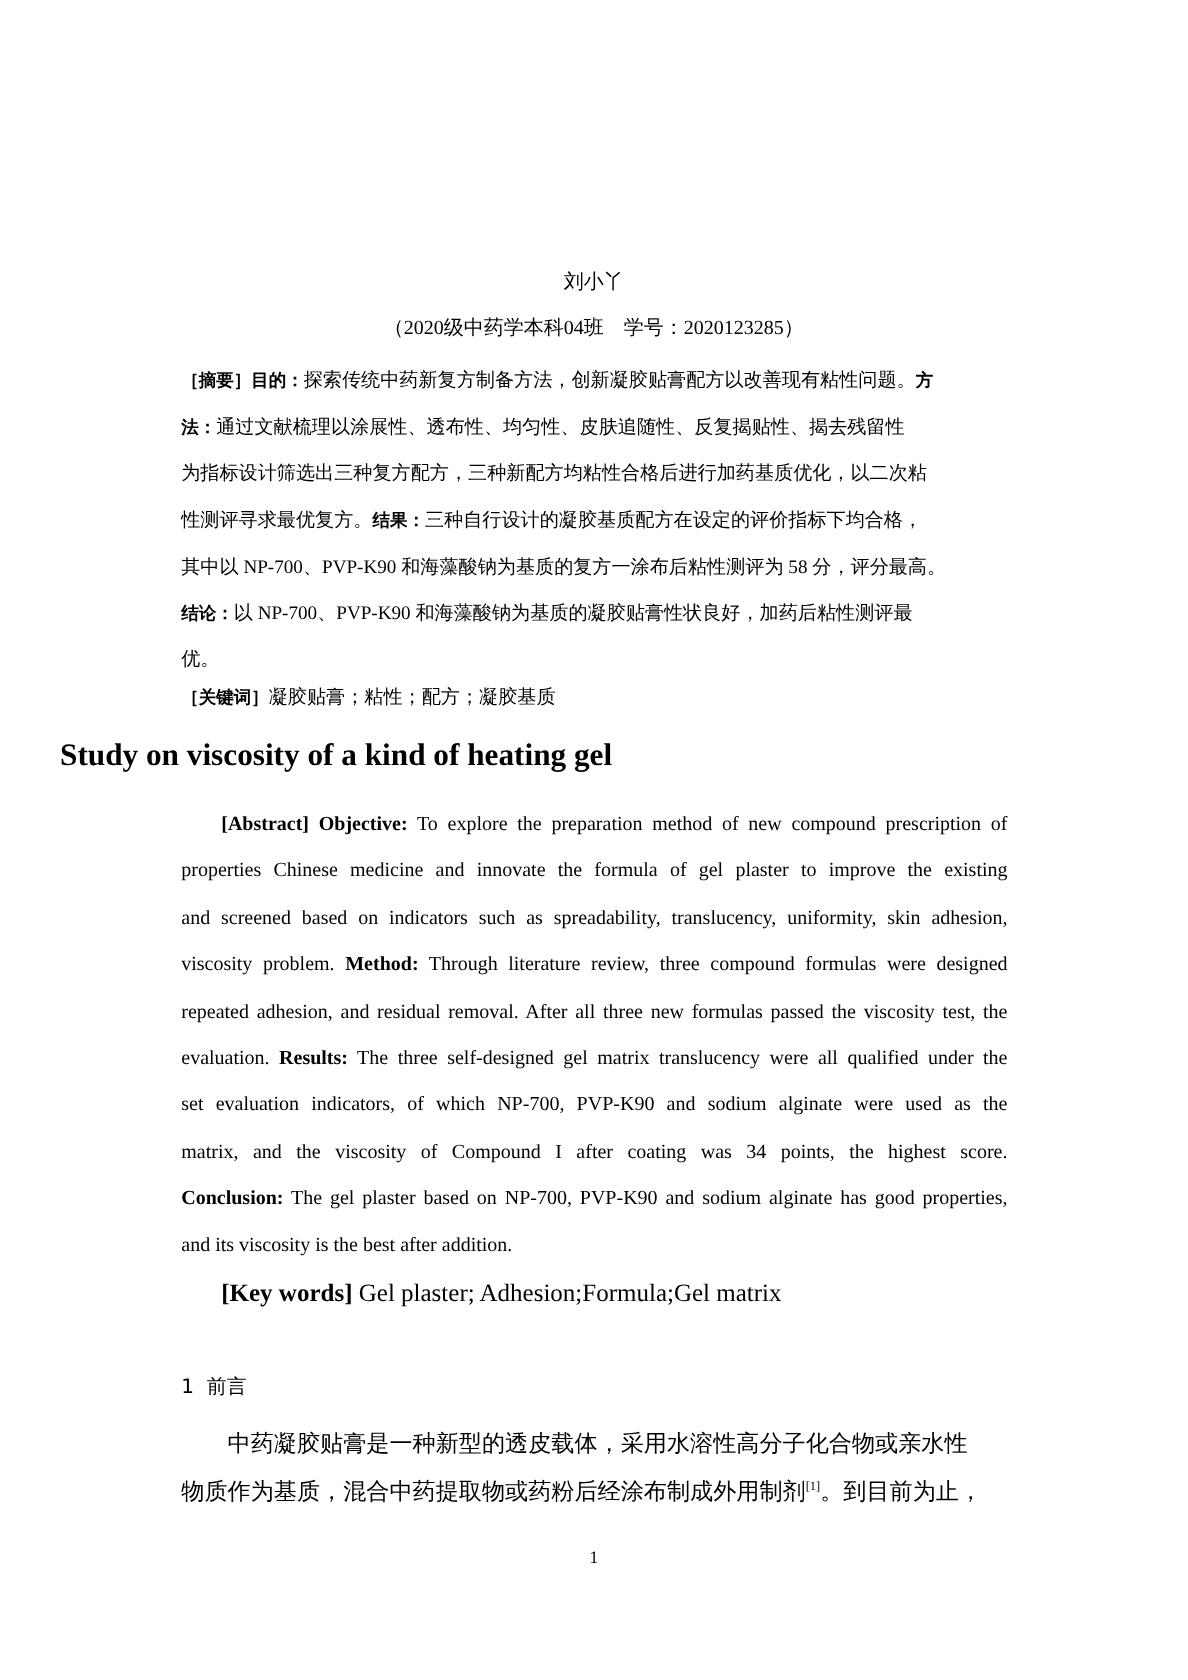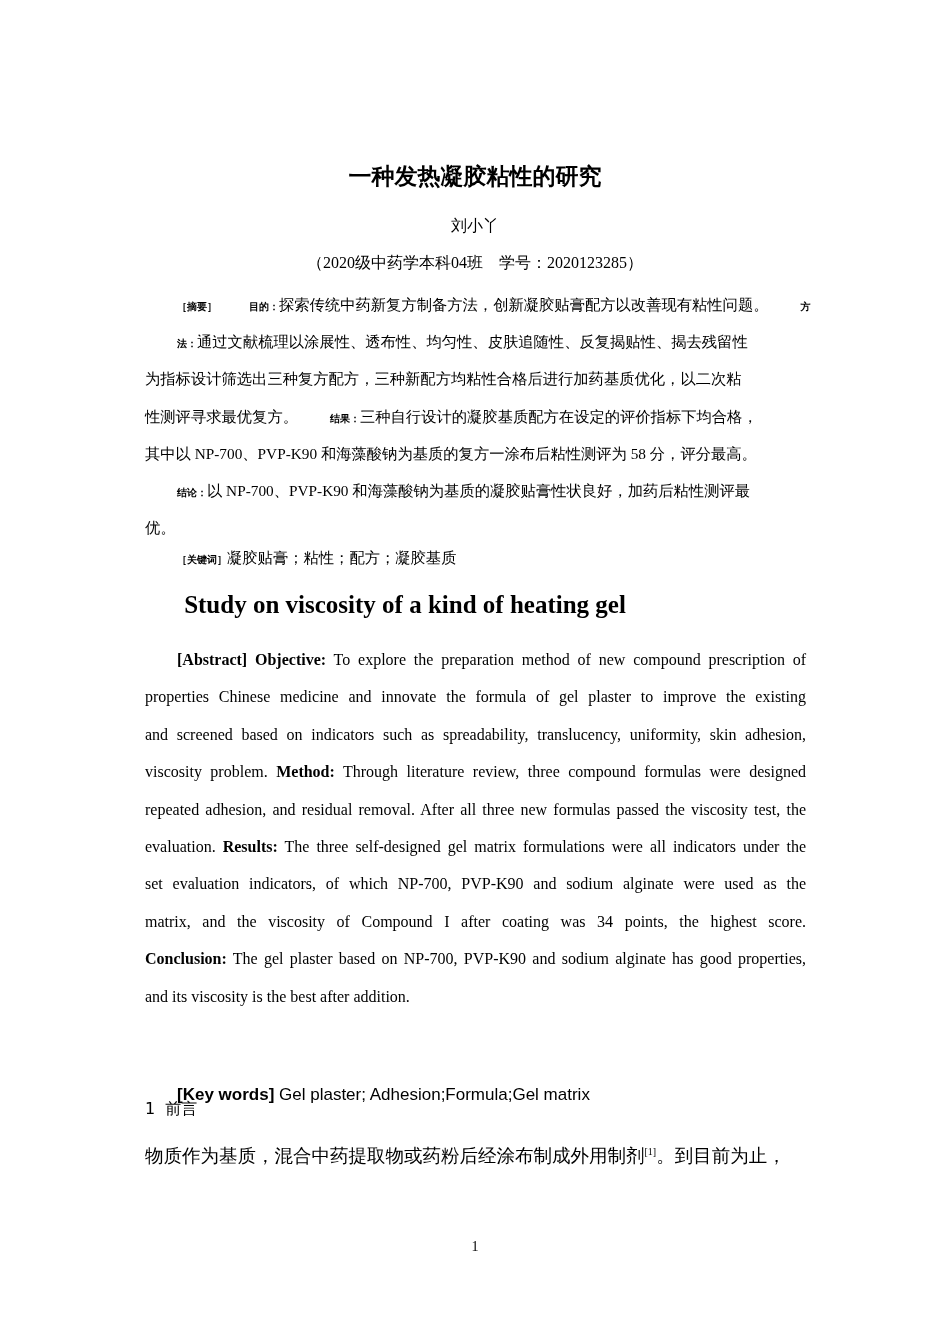--- a/index.html
+++ b/index.html
@@ -15,40 +15,40 @@
   }
   .affil {
     position: absolute; left: 0; width: 950px; top: 250px; text-align: center;
     font-family: "Liberation Serif", serif; font-size: 16px; line-height: 26px;
   }
   .cn-abstract {
     position: absolute; left: 145px; width: 672px; top: 286px;
     font-family: "Liberation Serif", serif; font-size: 15.3px; line-height: 37.2px;
   }
   .cn-abstract .line { white-space: nowrap; height: 37.2px; }
-  .b { font-weight: bold; font-family: Liberation Mono, monospace; font-size: 10px; margin-left: 32px; }
+  .b { font-weight: bold; font-family: Liberation Mono, monospace; font-size: 14px; }
   .cn-keywords {
     position: absolute; left: 145px; top: 545px; white-space: nowrap;
     font-family: "Liberation Serif", serif; font-size: 15.3px; line-height: 26px;
   }
   .en-title {
-    position: absolute; left: 0; width: 810px; top: 588px; text-align: center;
-    font-family: "Liberation Serif", serif; font-weight: bold; font-size: 25px; line-height: 34px;
+    position: absolute; left: 0; width: 810px; top: 588px; text-align: left;
+    font-family: "Liberation Serif", serif; font-weight: bold; font-size: 25px; line-height: 34px; padding-left: 48px;
   }
   .en-abstract {
     position: absolute; left: 145px; width: 661px; top: 641px;
     font-family: "Liberation Serif", serif; font-size: 16px; line-height: 37.4px;
   }
   .en-abstract .line { white-space: nowrap; text-align: justify; text-align-last: justify; height: 37.4px; }
   .en-abstract .line.last { text-align-last: left; }
   .en-abstract .line.indent { padding-left: 32px; }
   .eb { font-weight: bold; margin-top: 40px; }
   .en-keywords {
-    position: absolute; left: 177px; top: 1082px; white-space: nowrap;
-    font-family: Liberation Sans, sans-serif; font-size: 17px; line-height: 26px;
+    position: absolute; left: 177px; top: 1022px; white-space: nowrap;
+    font-family: Liberation Serif, serif; font-size: 20px; line-height: 26px;
   }
   .section-heading {
     position: absolute; left: 145px; top: 1096px; white-space: nowrap;
     font-family: "DejaVu Sans", sans-serif; font-size: 16px; line-height: 26px;
   }
   .intro {
     position: absolute; left: 145px; width: 672px; top: 1137px;
     font-family: "Liberation Serif", serif; font-size: 18.5px; line-height: 38px;
   }
   .intro .line { white-space: nowrap; height: 38px; }
@@ -57,21 +57,20 @@
   .page-number {
     position: absolute; left: 0; width: 950px; top: 1237px; text-align: center;
     font-family: "Liberation Serif", serif; font-size: 14px; line-height: 20px;
   }
 </style>
 </head>
 <body>
 
 <div class="page">
 
-  <div class="cn-title">一种发热凝胶粘性的研究</div>
   <div class="author">刘小丫</div>
   <div class="affil">（2020级中药学本科04班　学号：2020123285）</div>
 
   <div class="cn-abstract">
     <div class="line">
       <span class="b">［摘要］</span><span class="b">目的：</span><span>探索传统中药新复方制备方法，创新凝胶贴膏配方以改善现有粘性问题。</span><span class="b">方</span>
     </div>
     <div class="line">
       <span class="b">法：</span><span>通过文献梳理以涂展性、透布性、均匀性、皮肤追随性、反复揭贴性、揭去残留性</span>
     </div>
@@ -102,39 +101,40 @@
     <div class="line indent">
       <span class="eb">[Abstract]</span> <span class="eb">Objective:</span> <span>To explore the preparation method of new compound prescription of</span>
     </div>
     <div class="line"><span>properties Chinese medicine and innovate the formula of gel plaster to improve the existing</span></div>
     <div class="line"><span>and screened based on indicators such as spreadability, translucency, uniformity, skin adhesion,</span></div>
     <div class="line">
       <span>viscosity problem.</span> <span class="eb">Method:</span> <span>Through literature review, three compound formulas were designed</span>
     </div>
     <div class="line"><span>repeated adhesion, and residual removal. After all three new formulas passed the viscosity test, the</span></div>
     <div class="line">
-      <span>evaluation.</span> <span class="eb">Results:</span> <span>The three self-designed gel matrix formulations were all indicators under the</span>
+      <span>evaluation.</span> <span class="eb">Results:</span> <span>The three self-designed gel matrix translucency were all qualified under the</span>
     </div>
     <div class="line"><span>set evaluation indicators, of which NP-700, PVP-K90 and sodium alginate were used as the</span></div>
     <div class="line"><span>matrix, and the viscosity of Compound I after coating was 34 points, the highest score.</span></div>
     <div class="line">
       <span class="eb">Conclusion:</span> <span>The gel plaster based on NP-700, PVP-K90 and sodium alginate has good properties,</span>
     </div>
     <div class="line last"><span>and its viscosity is the best after addition.</span></div>
   </div>
 
   <div class="en-keywords">
     <span class="eb">[Key words]</span> <span>Gel plaster; Adhesion;Formula;Gel matrix</span>
   </div>
 
   <div class="section-heading">
     <span>1</span>&nbsp;&nbsp;<span>前言</span>
   </div>
 
   <div class="intro">
+    <div class="line indent"><span>中药凝胶贴膏是一种新型的透皮载体，采用水溶性高分子化合物或亲水性</span></div>
     <div class="line">
       <span>物质作为基质，混合中药提取物或药粉后经涂布制成外用制剂</span><sup class="ref">[1]</sup><span>。到目前为止，</span>
     </div>
   </div>
 
   <div class="page-number">1</div>
 
 </div>
 
 </body></html>

